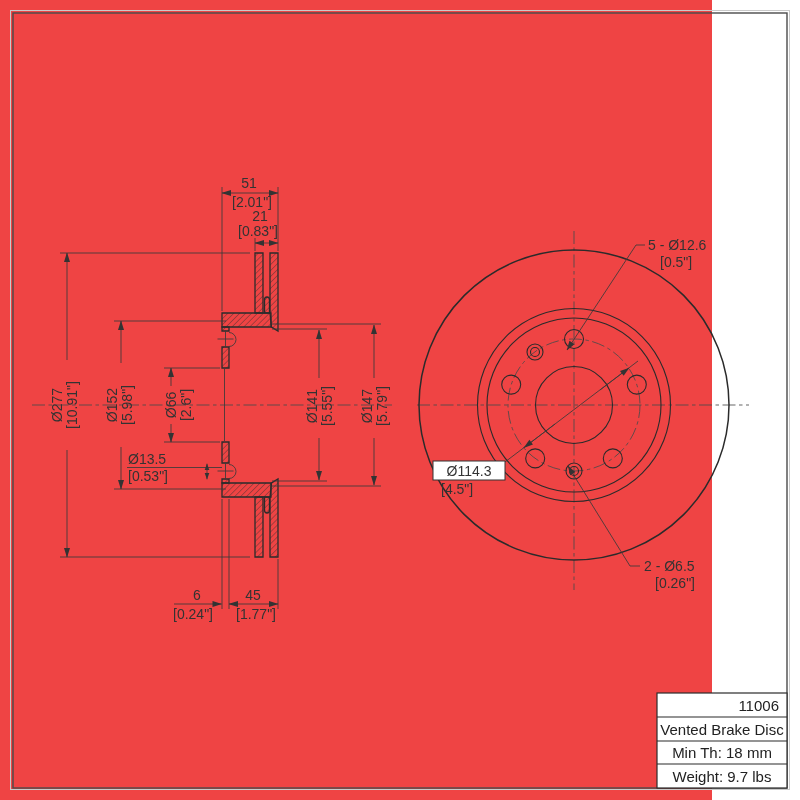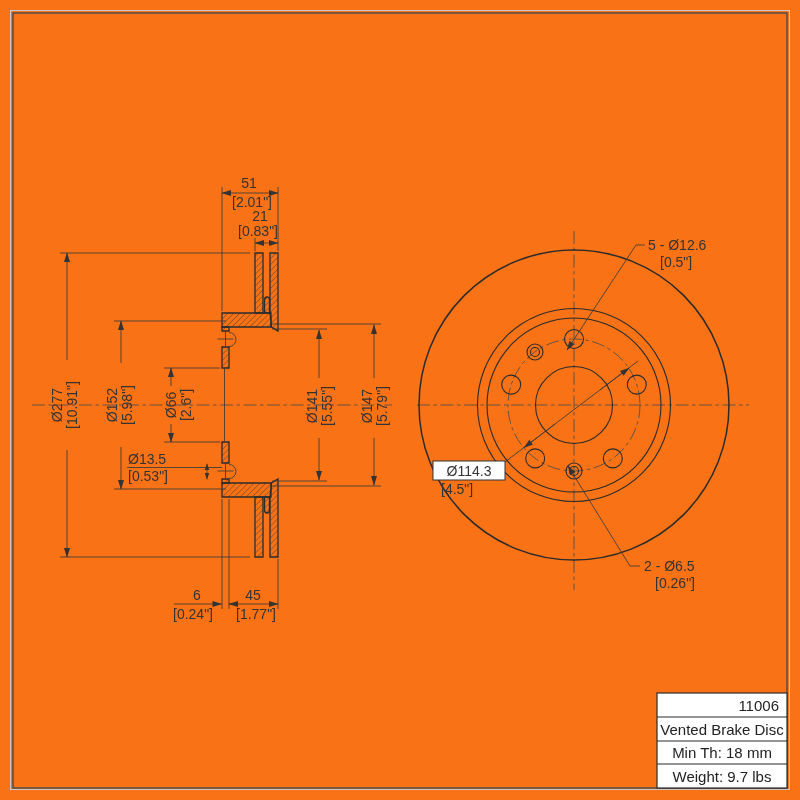--- a/index.html
+++ b/index.html
@@ -1,16 +1,16 @@
 <!DOCTYPE html>
 <html><head>
 <meta charset="utf-8">
 <style>
   html,body { margin:0; padding:0; background:#ffffff; }
-  .sheet { width:800px; height:800px; position:relative; background:#f97316; }
+  .sheet { width:712px; height:800px; position:relative; background:#ef4444; }
   svg { display:block; }
   .part    { fill:url(#hatch); stroke:#2b2b2b; stroke-width:1.3; stroke-linejoin:miter; }
   .thin    { stroke:#3a3a3a; stroke-width:0.85; fill:none; }
   .cl      { stroke:#4a4a4a; stroke-width:0.85; fill:none; stroke-dasharray:13 3.5 3.5 3.5; }
   .circ    { stroke:#2b2b2b; stroke-width:1.1; fill:none; }
   .circ-heavy { stroke:#2b2b2b; stroke-width:1.5; fill:none; }
   .dimtxt  { font-family:"Liberation Sans", sans-serif; font-size:14px; fill:#333; }
   .tbltxt  { font-family:"Liberation Sans", sans-serif; font-size:15px; fill:#222; }
   .frame-outer { fill:none; stroke:#c9c9c9; stroke-width:1; }
   .frame-inner { fill:none; stroke:#4a4a4a; stroke-width:1.4; }

